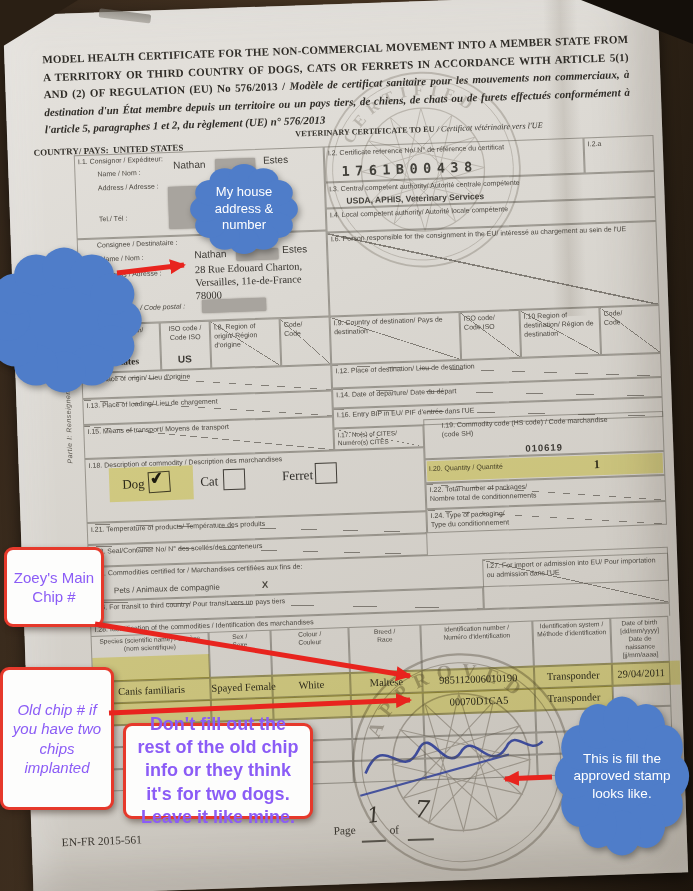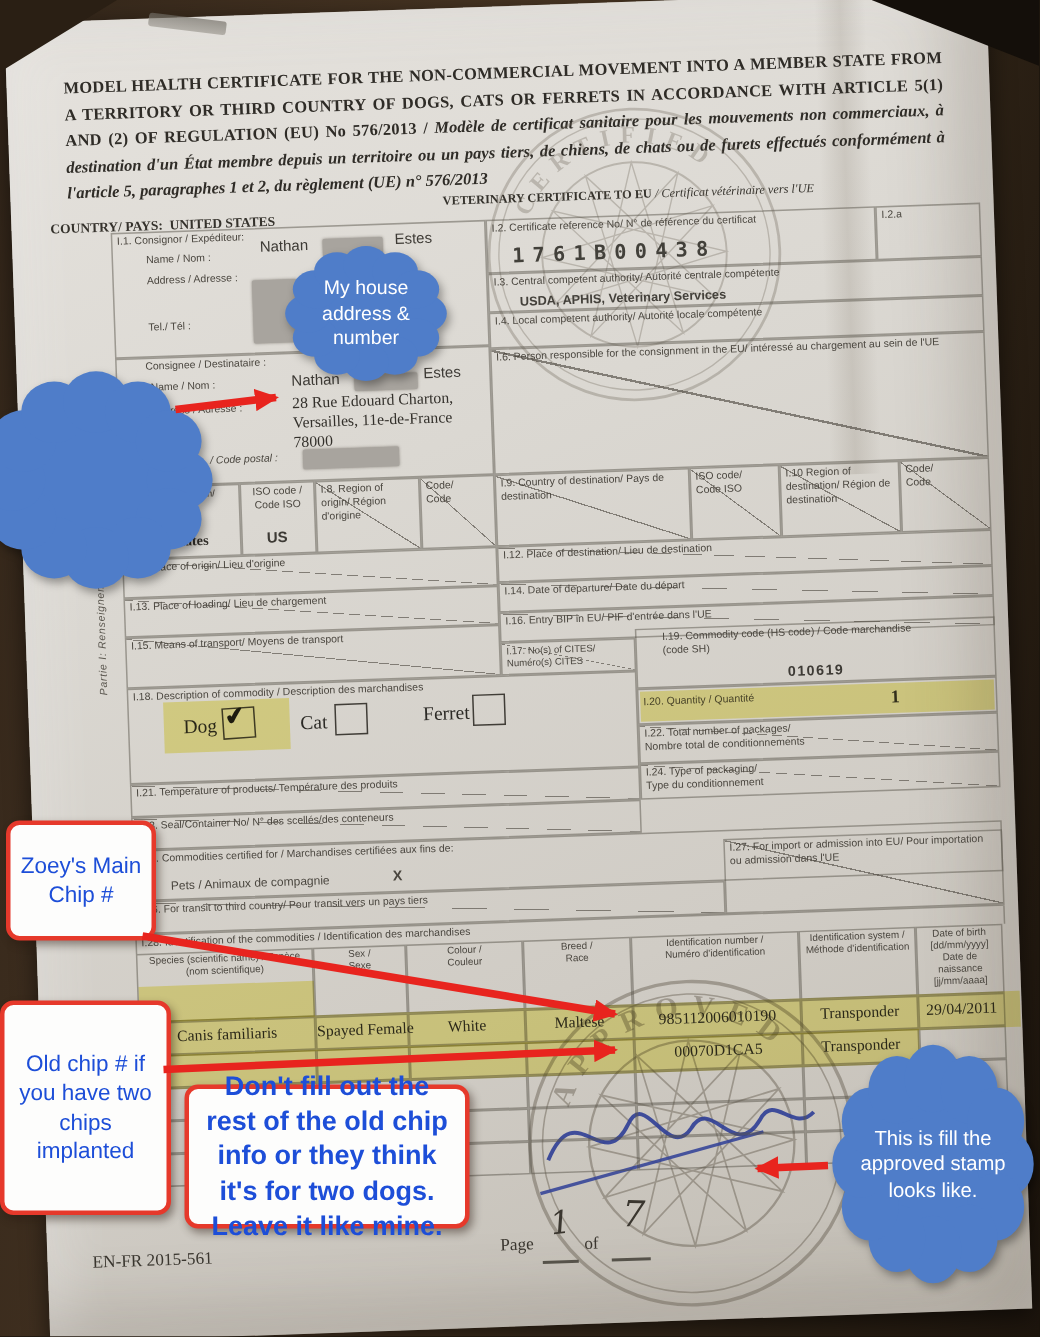--- a/index.html
+++ b/index.html
@@ -48,21 +48,21 @@
     white-space:nowrap;line-height:20px;}
   .stamp{position:absolute;pointer-events:none;}
   .footer{position:absolute;font-family:"Liberation Serif",serif;color:#3a362f;}
   .hand{position:absolute;font-family:"DejaVu Serif",serif;font-style:italic;color:#3a362f;}
   .uline{position:absolute;background:#56524a;height:1.5px;}
   .cloud{position:absolute;z-index:10;}
   .cloud svg{position:absolute;inset:0;width:100%;height:100%;filter:drop-shadow(2px 3px 3px rgba(0,0,0,.35));}
   .cloud .ct{position:absolute;inset:13%;display:flex;align-items:center;justify-content:center;
     text-align:center;color:#fff;line-height:1.28;}
   .note{position:absolute;z-index:10;background:#fdfdfc;border:3px solid #e6392b;border-radius:9px;
-    color:#1d4ed8;display:flex;align-items:center;justify-content:flex-start;text-align:center;
+    color:#8b5cf6;display:flex;align-items:center;justify-content:flex-start;text-align:center;
     padding:24px 5px;box-sizing:border-box;line-height:1.3;box-shadow:2px 3px 6px rgba(40,25,15,.45);}
   .arrows{position:absolute;left:0;top:0;z-index:12;pointer-events:none;}
   .staple{position:absolute;left:96px;top:0px;width:52px;height:9px;border-radius:2px;
     background:linear-gradient(#6f6b63,#9a968e);opacity:.65;transform:rotate(9deg);}
 </style>
 </head>
 <body>
 
 <div class="scene">
 
@@ -362,21 +362,21 @@
   <div class="cloud" style="left:546px;top:686px;width:152px;height:180px;">
     <svg viewBox="0 0 120 120" preserveAspectRatio="none">
         <use href="#cloudShape"></use>
       </svg>
     <div class="ct" style="font-size:13.5px;">This is fill the approved stamp looks like.</div>
   </div>
 
   <div class="note" style="left:4px;top:547px;width:100px;height:80px;font-size:15px;">
       <span>Zoey's Main Chip #</span>
     </div>
-  <div class="note" style="left:0px;top:667px;width:114px;height:143px;font-size:15px;">
+  <div class="note" style="left:0px;top:667px;width:114px;height:143px;font-size:15px;font-style:italic;">
       <span>Old chip # if you have two chips implanted</span>
     </div>
   <div class="note" style="left:123px;top:723px;width:190px;height:96px;font-size:18px;font-weight:bold;">
       <span>Don't fill out the rest of the old chip info or they think it's for two dogs.  Leave it like mine.</span>
     </div>
 
   <svg class="arrows" width="693" height="891" viewBox="0 0 693 891">
     <defs>
       <marker id="ah" markerUnits="userSpaceOnUse" markerWidth="17" markerHeight="15" refX="14" refY="7.5" orient="auto">
         <path d="M0 0 L16 7.5 L0 15 Z" fill="#e8241e"></path>

